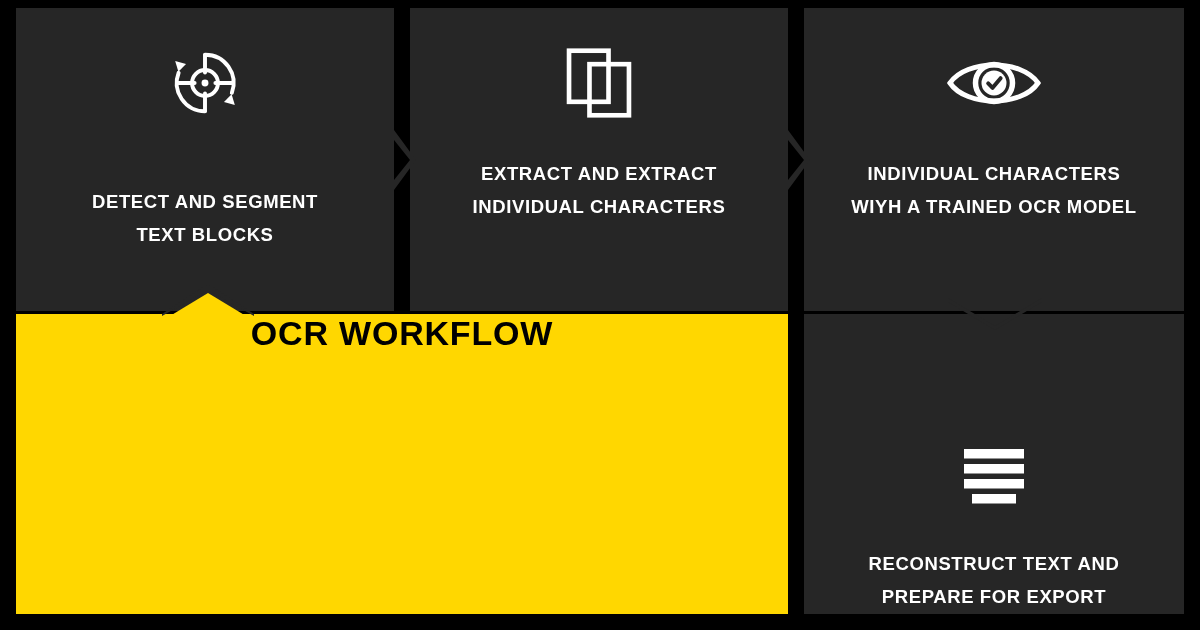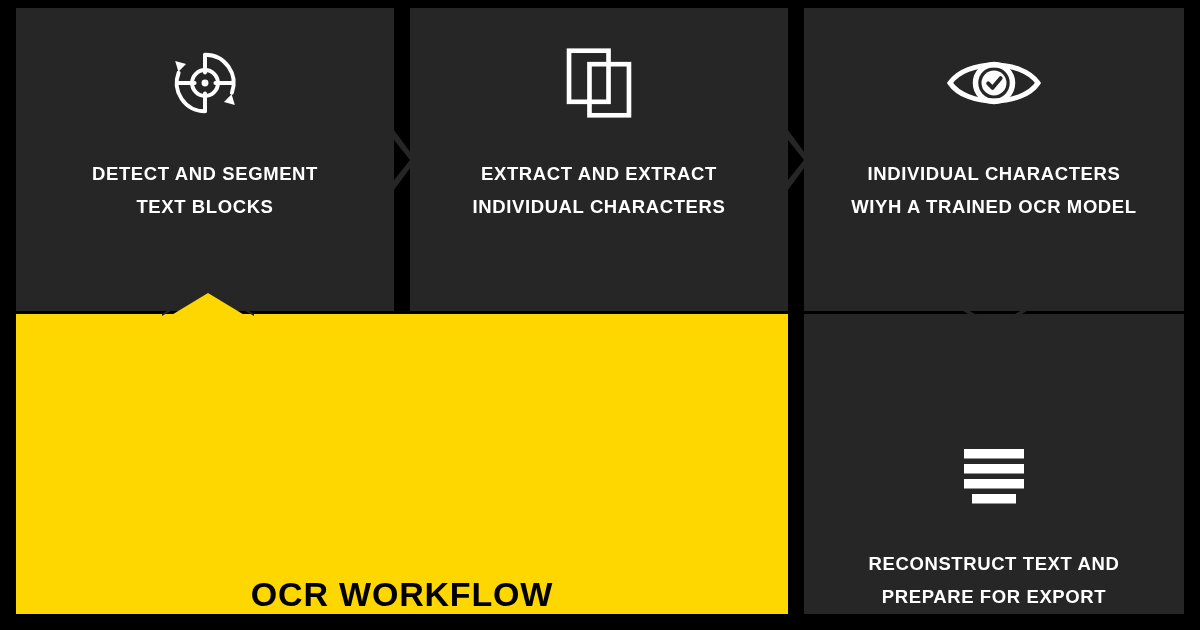--- a/index.html
+++ b/index.html
@@ -18,21 +18,21 @@
   
   .card {
     position:absolute;
     background:#262626;
     display:flex;
     flex-direction:column;
     align-items:center;
     justify-content:flex-start;
     overflow:hidden;
   }
-  .card-1 { left:16px;  top:8px;   width:378px; height:303px; }
+  .card-1 { left:16px;  top:8px;   width:378px; height:303px;gap:28px; }
   .card-2 { left:410px; top:8px;   width:378px; height:303px; }
   .card-3 { left:804px; top:8px;   width:380px; height:303px; }
   .card-4 { left:804px; top:314px; width:380px; height:300px;justify-content:flex-end; }
 
   .icon-wrap {
     display:flex; align-items:center; justify-content:center;
     width:100%;
   }
   .card-1 .icon-wrap, .card-2 .icon-wrap, .card-3 .icon-wrap { height:150px; }
   .card-4 .icon-wrap { height:150px; }
@@ -47,21 +47,21 @@
     padding:0 14px;
     white-space:pre-line;
   }
 
   
   .panel-yellow {
     position:absolute;
     left:16px; top:314px;
     width:772px; height:300px;
     background:#FFD700;
-    display:flex; align-items:flex-end; justify-content:center;
+    display:flex; align-items:flex-start; justify-content:center;
   }
   .panel-title {
     color:#000000;
     font-size:34px;
     font-weight:bold;
     letter-spacing:0.8px;
     text-align:center;
   }
 
   

